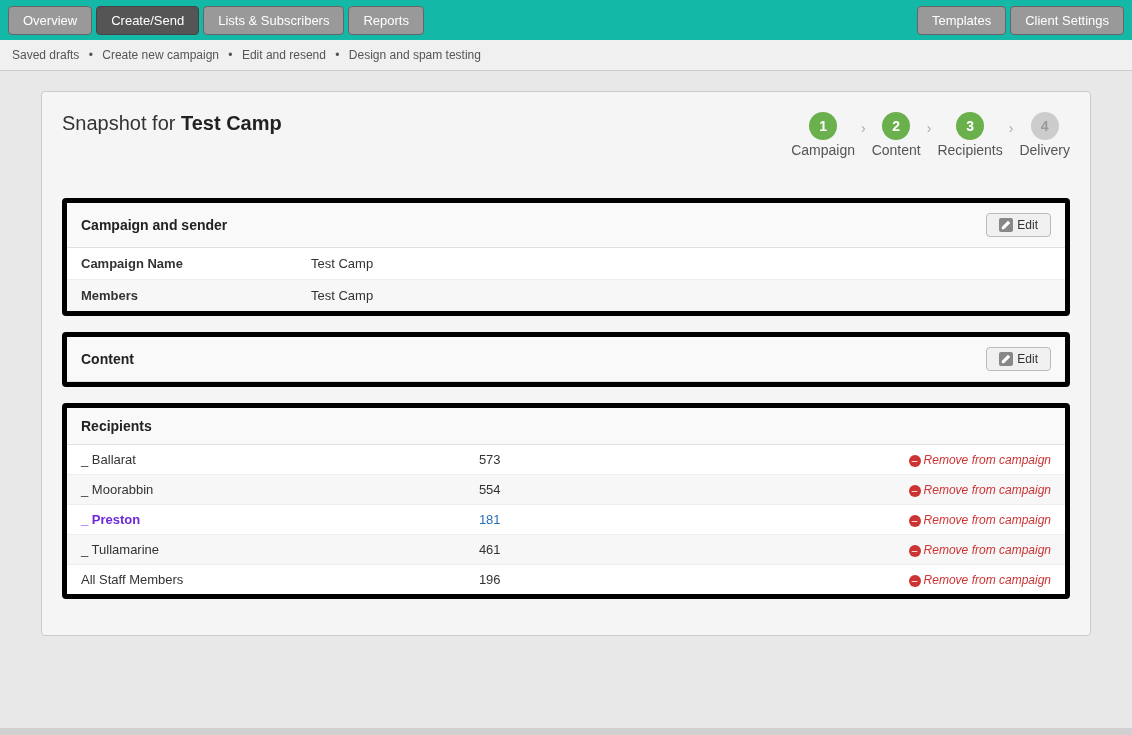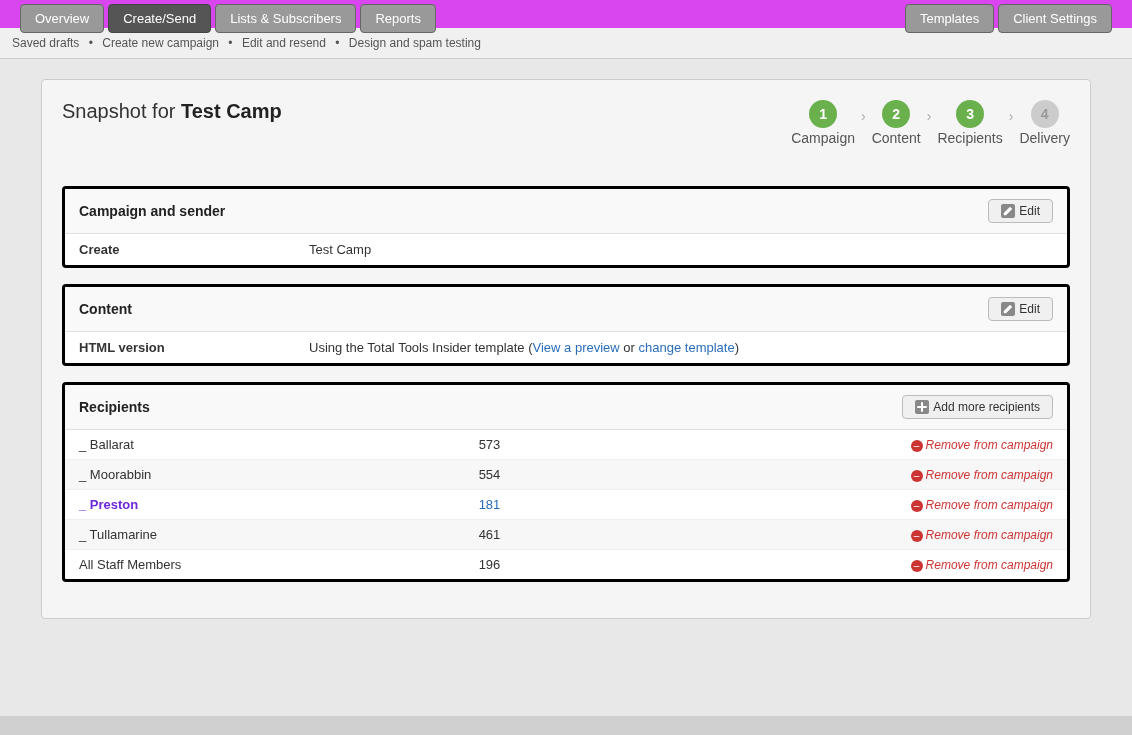--- a/index.html
+++ b/index.html
@@ -5,26 +5,26 @@
     * { box-sizing: border-box; margin: 0; padding: 0; }
     body {
       font-family: Arial, Helvetica, sans-serif;
       font-size: 13px;
       background: #d0d0d0;
       color: #333;
     }
 
     
     .top-nav {
-      background: #d946ef;
-      padding: 12px;
+      background: #14b8a6;
+      padding: 0;
       display: flex;
       align-items: stretch;
       justify-content: space-between;
-      height: 28px;
+      height: 40px;
     }
     .top-nav-left, .top-nav-right {
       display: flex;
       align-items: center;
       gap: 4px;
       padding: 6px 8px;
     }
     .nav-btn {
       padding: 6px 14px;
       font-size: 13px;
@@ -131,21 +131,21 @@
     .title-steps-row {
       display: flex;
       justify-content: space-between;
       align-items: flex-start;
       margin-bottom: 20px;
     }
 
     
     .section {
       background: #fff;
-      border: 3px solid #000000;
+      border: 5px solid #000000;
       border-radius: 4px;
       margin-bottom: 16px;
       overflow: hidden;
     }
     .section-header {
       display: flex;
       justify-content: space-between;
       align-items: center;
       padding: 10px 14px;
       background: #f9f9f9;
@@ -363,63 +363,53 @@
           <span class="edit-icon-box">
             <svg width="10" height="10" viewBox="0 0 10 10">
               <path d="M1 7L7 1L9 3L3 9L1 9Z" fill="white" stroke="white" stroke-width="0.5"></path>
             </svg>
           </span>
           <span>Edit</span>
         </button>
       </div>
       <table class="info-table">
         <tbody>
+            <tr>
+          <td>Campaign Name</td>
+          <td>Test Camp</td>
+        </tr>
         <tr>
-          <td>Create</td>
+          <td>Members</td>
           <td>Test Camp</td>
         </tr>
       </tbody>
         </table>
     </div>
 
     <div class="section">
       <div class="section-header">
         <span class="section-title">Content</span>
         <button class="edit-btn">
           <span class="edit-icon-box">
             <svg width="10" height="10" viewBox="0 0 10 10">
               <path d="M1 7L7 1L9 3L3 9L1 9Z" fill="white" stroke="white" stroke-width="0.5"></path>
             </svg>
           </span>
           <span>Edit</span>
         </button>
       </div>
       <table class="info-table">
         <tbody>
-            <tr>
-          <td>HTML version</td>
-          <td>
-            <span>Using the Total Tools Insider template (</span><a href="#" class="inline-link">View a preview</a><span> or </span><a href="#" class="inline-link">change template</a><span>)</span>
-          </td>
-        </tr>
       </tbody>
         </table>
     </div>
 
     <div class="section">
       <div class="recipients-header">
         <span class="section-title">Recipients</span>
-        <button class="add-recipients-btn">
-          <span class="edit-icon-box">
-            <svg width="10" height="10" viewBox="0 0 10 10">
-              <path d="M5 1V9M1 5H9" stroke="white" stroke-width="2" stroke-linecap="round"></path>
-            </svg>
-          </span>
-          <span>Add more recipients</span>
-        </button>
       </div>
       <table class="recipients-table">
         <tbody>
             <tr>
           <td>_ Ballarat</td>
           <td class="num-col">573</td>
           <td class="action-col">
             <span class="remove-icon">–</span><a href="#" class="remove-link">Remove from campaign</a>
           </td>
         </tr>

